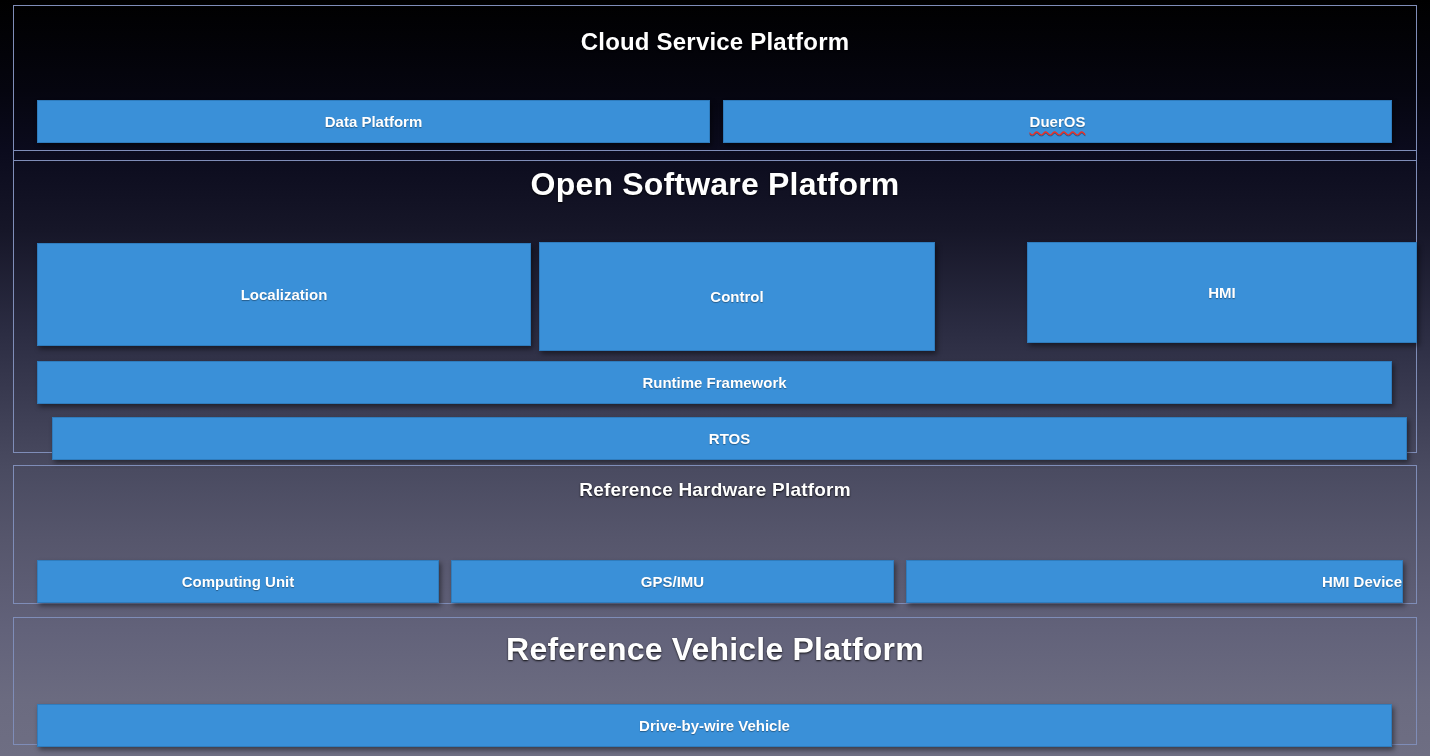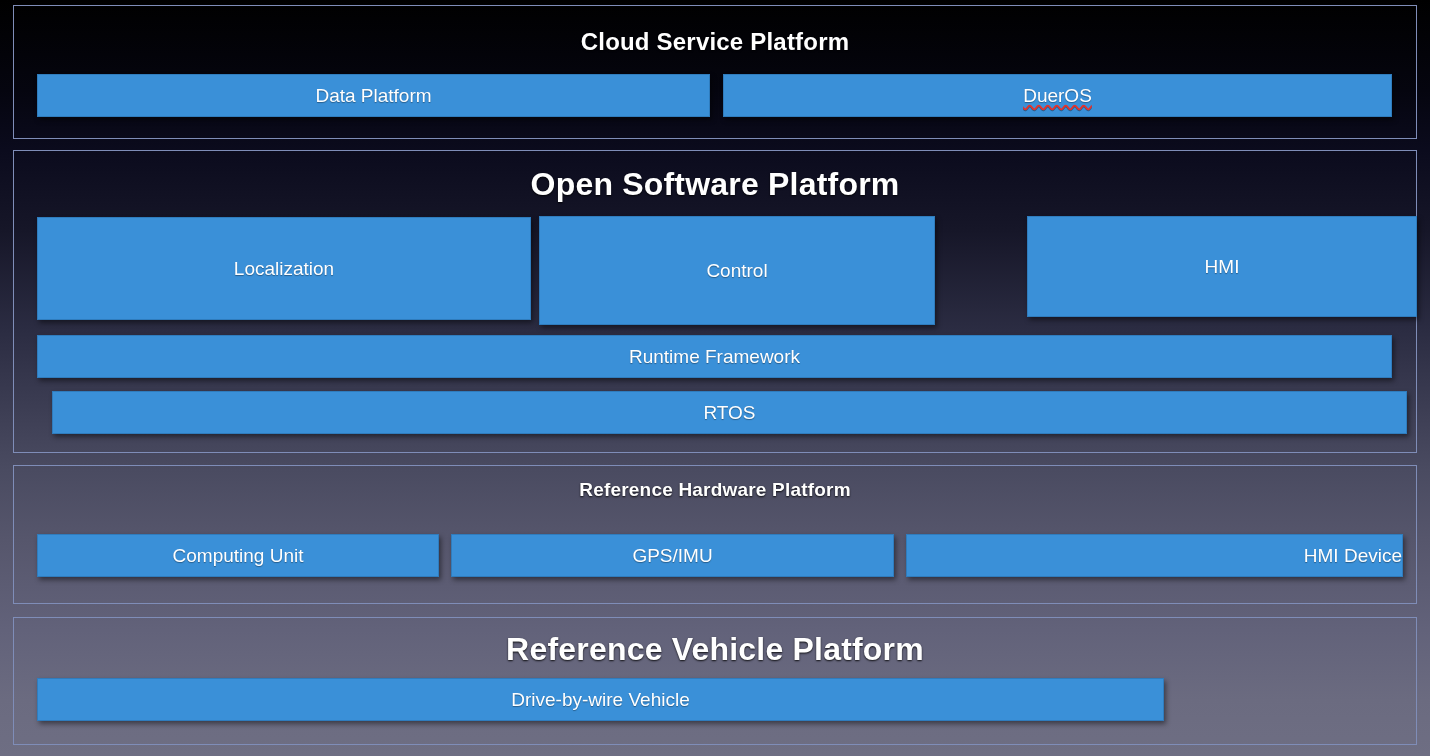--- a/index.html
+++ b/index.html
@@ -46,42 +46,43 @@
     text-shadow: 0 1px 2px rgba(0,0,0,0.85);
     white-space: nowrap;
   }
 
   
   .block {
     position: absolute;
     background: #3a90d8;
     border: 1px solid #2f7cbd;
     color: #ffffff;
-    font-weight: normal;
-    font-size: 19px;
+    font-weight: bold;
+    font-size: 15px;
     display: flex;
     align-items: center;
     justify-content: center;
     text-align: center;
     box-shadow: 2px 3px 5px rgba(0,0,0,0.45);
     text-shadow: 0 1px 1px rgba(0,0,0,0.35);
+    margin-top: 26px;
   }
 
   .block .label { pointer-events: none; }
 
   
   .misspelled {
     position: relative;
     text-decoration: underline wavy #e8312a;
     text-decoration-skip-ink: none;
     text-underline-offset: 3px;
   }
 
   
-  #panel-cloud { top: 5px; height: 134px; }
+  #panel-cloud { top: 5px; height: 156px; }
   #panel-cloud .panel-title { font-size: 24px; margin-top: 22px; }
   #blk-data-platform { left: 23px;  top: 68px; width: 673px; height: 43px; }
   #blk-dueros       { left: 709px; top: 68px; width: 669px; height: 43px; }
 
   
   #panel-software { top: 150px; height: 303px; }
   #panel-software .panel-title { font-size: 32px; margin-top: 15px; }
   #blk-localization { left: 23px;  top: 66px;  width: 494px; height: 103px; }
   #blk-control      { left: 525px; top: 65px;  width: 396px; height: 109px; }
   #blk-hmi          { left: 1013px;top: 65px;  width: 390px; height: 101px; text-align: center; }
@@ -91,21 +92,21 @@
   
   #panel-hardware { top: 465px; height: 139px; }
   #panel-hardware .panel-title { font-size: 19px; margin-top: 13px; }
   #blk-computing  { left: 23px;  top: 68px; width: 402px; height: 43px; }
   #blk-gpsimu     { left: 437px; top: 68px; width: 443px; height: 43px; }
   #blk-hmidevice  { left: 892px; top: 68px; width: 497px; height: 43px; justify-content: flex-end; }
 
   
   #panel-vehicle { top: 617px; height: 128px; }
   #panel-vehicle .panel-title { font-size: 32px; margin-top: 13px; }
-  #blk-drivebywire { left: 23px; top: 60px; width: 1127px; height: 43px; }
+  #blk-drivebywire { left: 23px; top: 60px; width: 1355px; height: 43px; }
 </style>
 </head>
 <body>
 
 <section class="panel" id="panel-cloud">
   <h2 class="panel-title">Cloud Service Platform</h2>
 
   <div class="block" id="blk-data-platform">
     <span class="label">Data Platform</span>
   </div>

